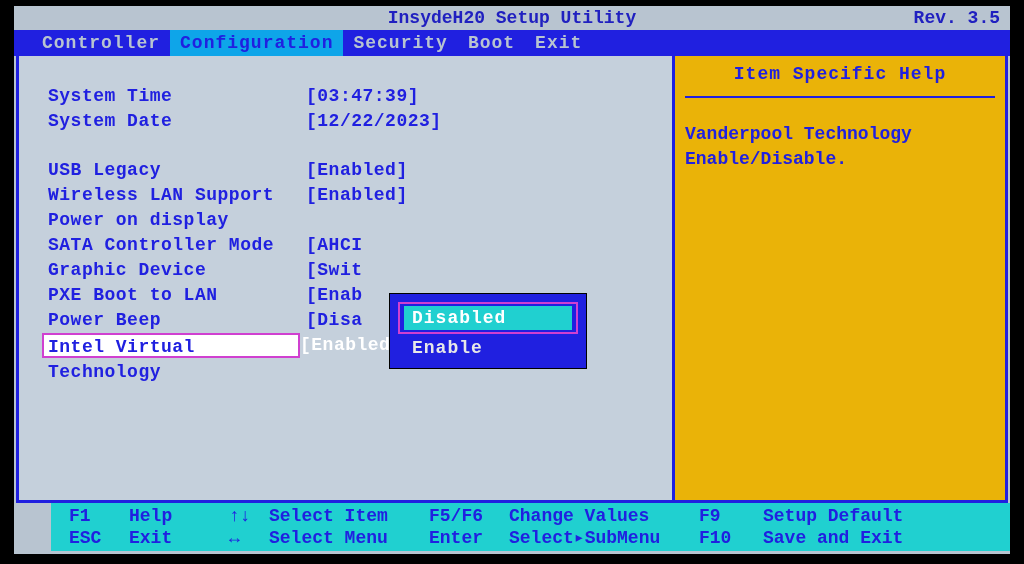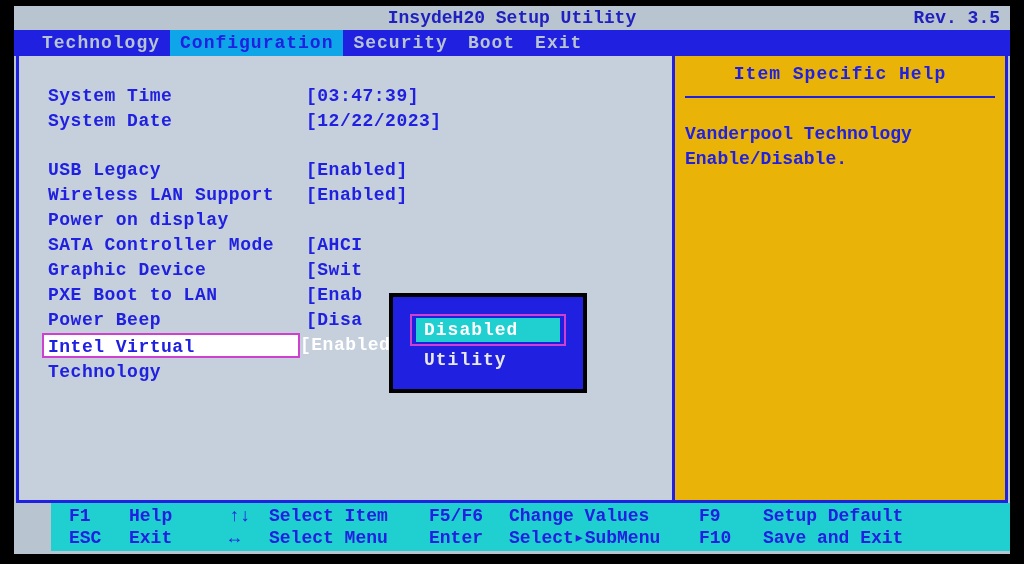--- a/index.html
+++ b/index.html
@@ -105,22 +105,22 @@
     .setting-row.selected .setting-value {
       color: #fff;
     }
     .spacer { height: 24px; }
     .popup {
       position: absolute;
       top: 237px;
       left: 370px;
       width: 198px;
       background: #2020e0;
-      border: 4px solid #000000;
-      padding: 17px;
+      border: 1px solid #000000;
+      padding: 8px;
       z-index: 10;
     }
     .popup-inner-border {
       border: 2px solid #d040d0;
       padding: 2px 4px;
       margin-bottom: 2px;
     }
     .popup-option {
       color: #e8e8e8;
       padding: 1px 8px;
@@ -162,21 +162,21 @@
 </head>
 <body>
 
 <div class="screen">
   <div class="title-bar">
     <span>InsydeH20 Setup Utility</span>
     <span class="rev">Rev. 3.5</span>
   </div>
 
   <div class="menu-bar">
-    <div class="menu-item">Technology</div>
+    <div class="menu-item">Controller</div>
     <div class="menu-item active">Configuration</div>
     <div class="menu-item">Security</div>
     <div class="menu-item">Boot</div>
     <div class="menu-item">Exit</div>
   </div>
 
   <div class="main-area">
     <div class="left-panel">
 
       <div class="setting-row">
@@ -219,21 +219,21 @@
       </div>
       <div class="setting-row selected">
         <div class="setting-label">Intel Virtual Technology</div>
         <div class="setting-value">[Enabled]</div>
       </div>
 
       <div class="popup">
         <div class="popup-inner-border">
           <div class="popup-option selected">Disabled</div>
         </div>
-        <div class="popup-option plain">Utility</div>
+        <div class="popup-option plain">Enable</div>
       </div>
 
     </div>
 
     <div class="right-panel">
       <div class="help-title">Item Specific Help</div>
       <div class="help-text">Vanderpool Technology Enable/Disable.</div>
     </div>
   </div>
 

